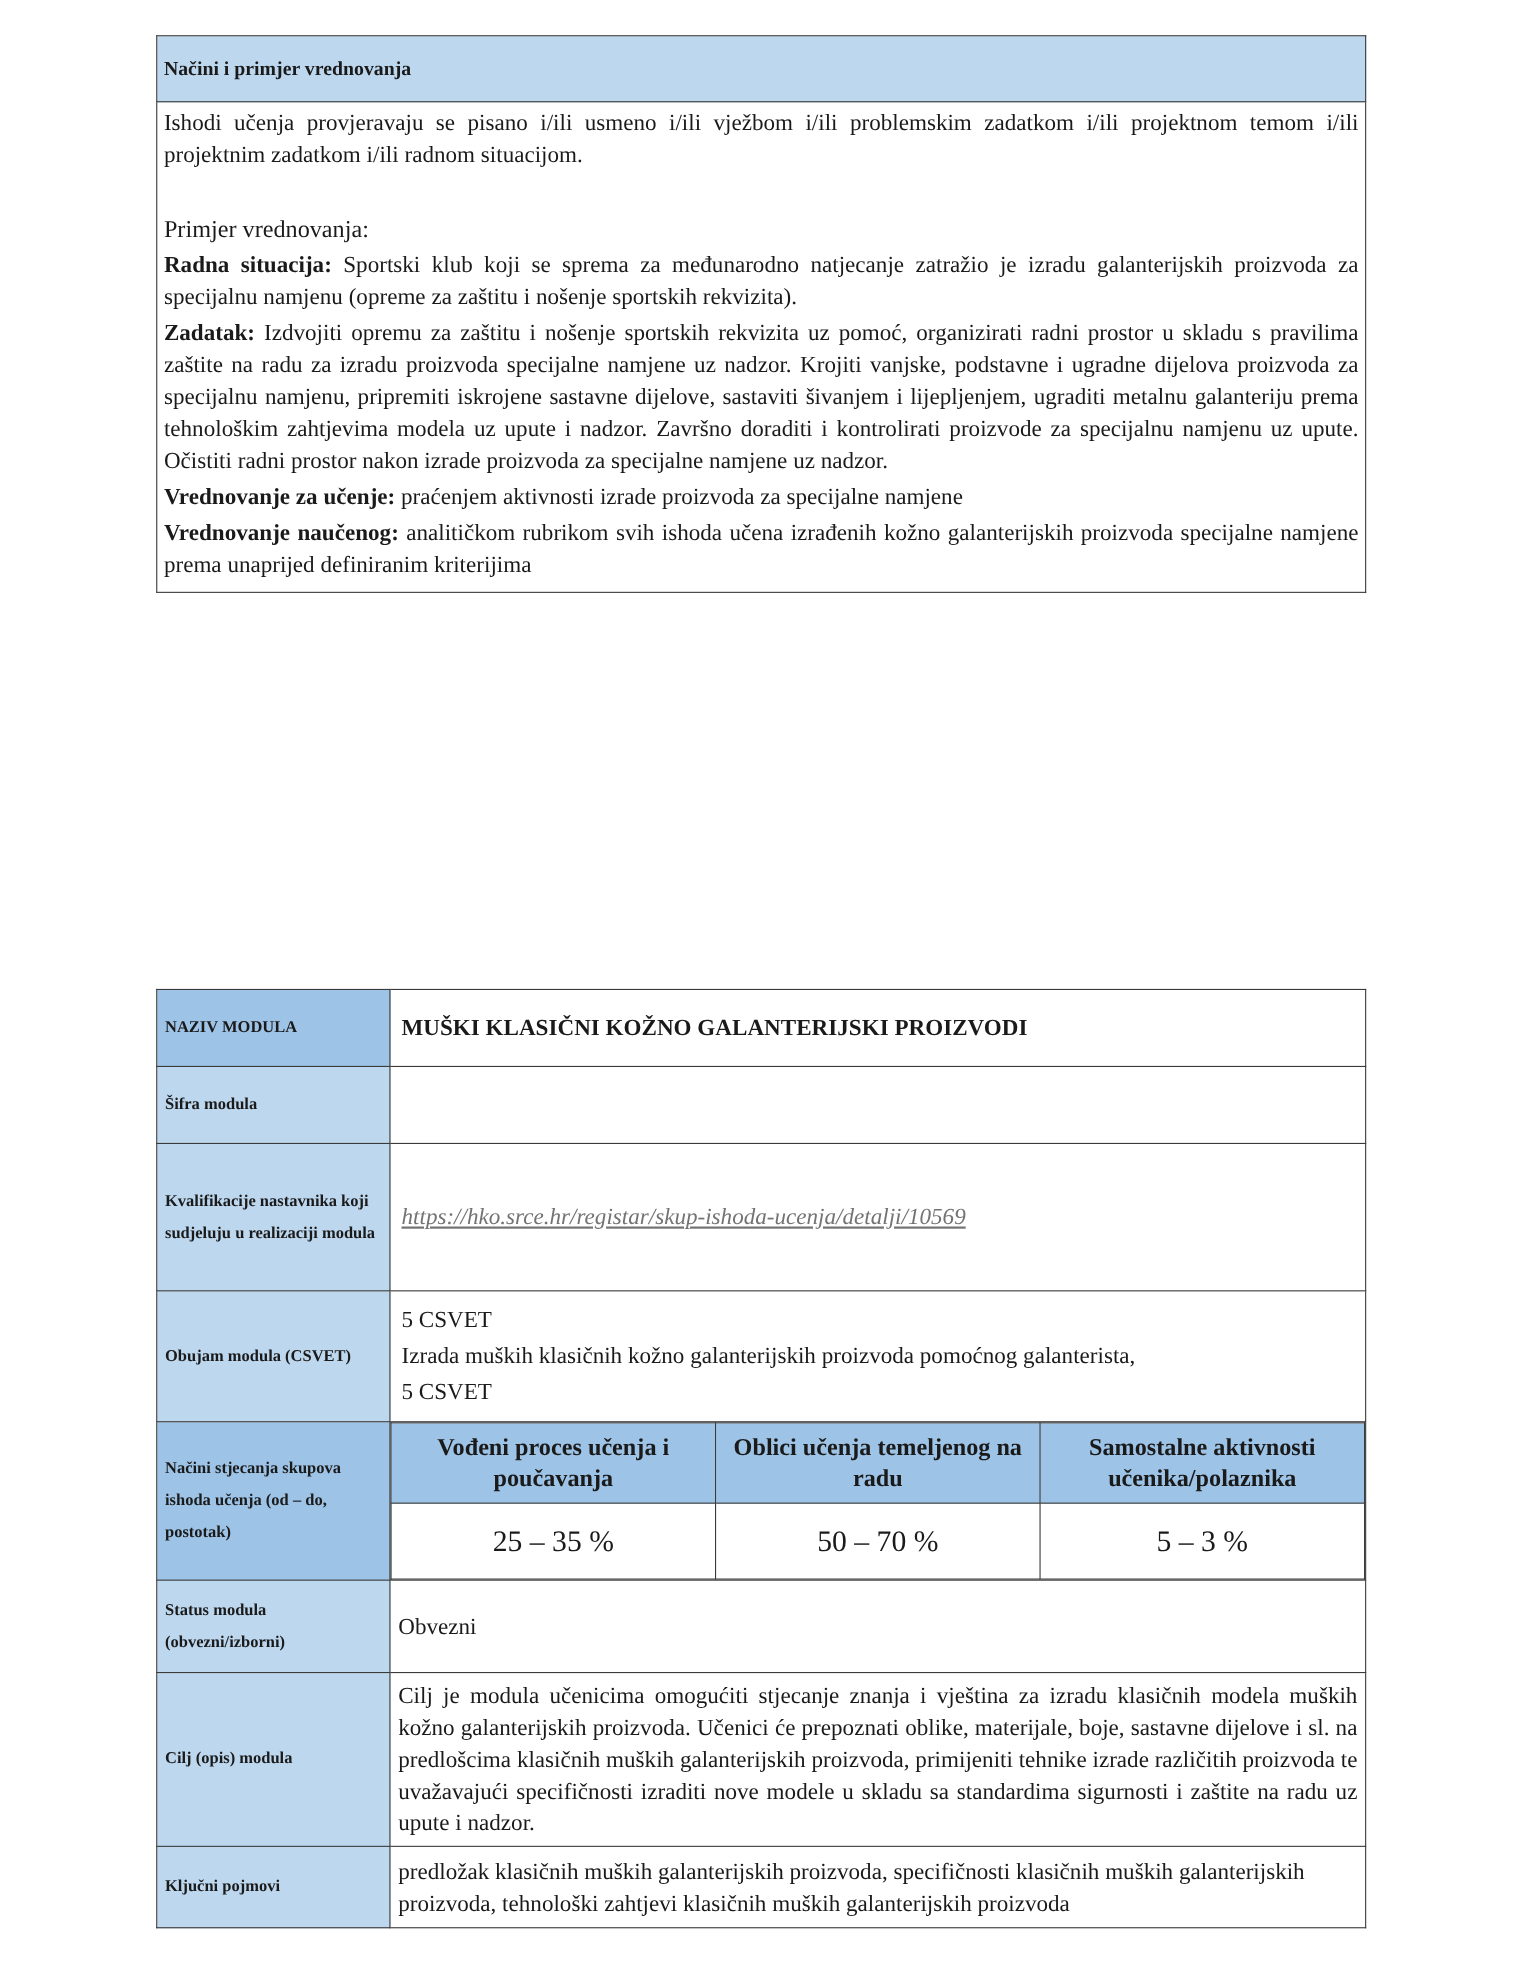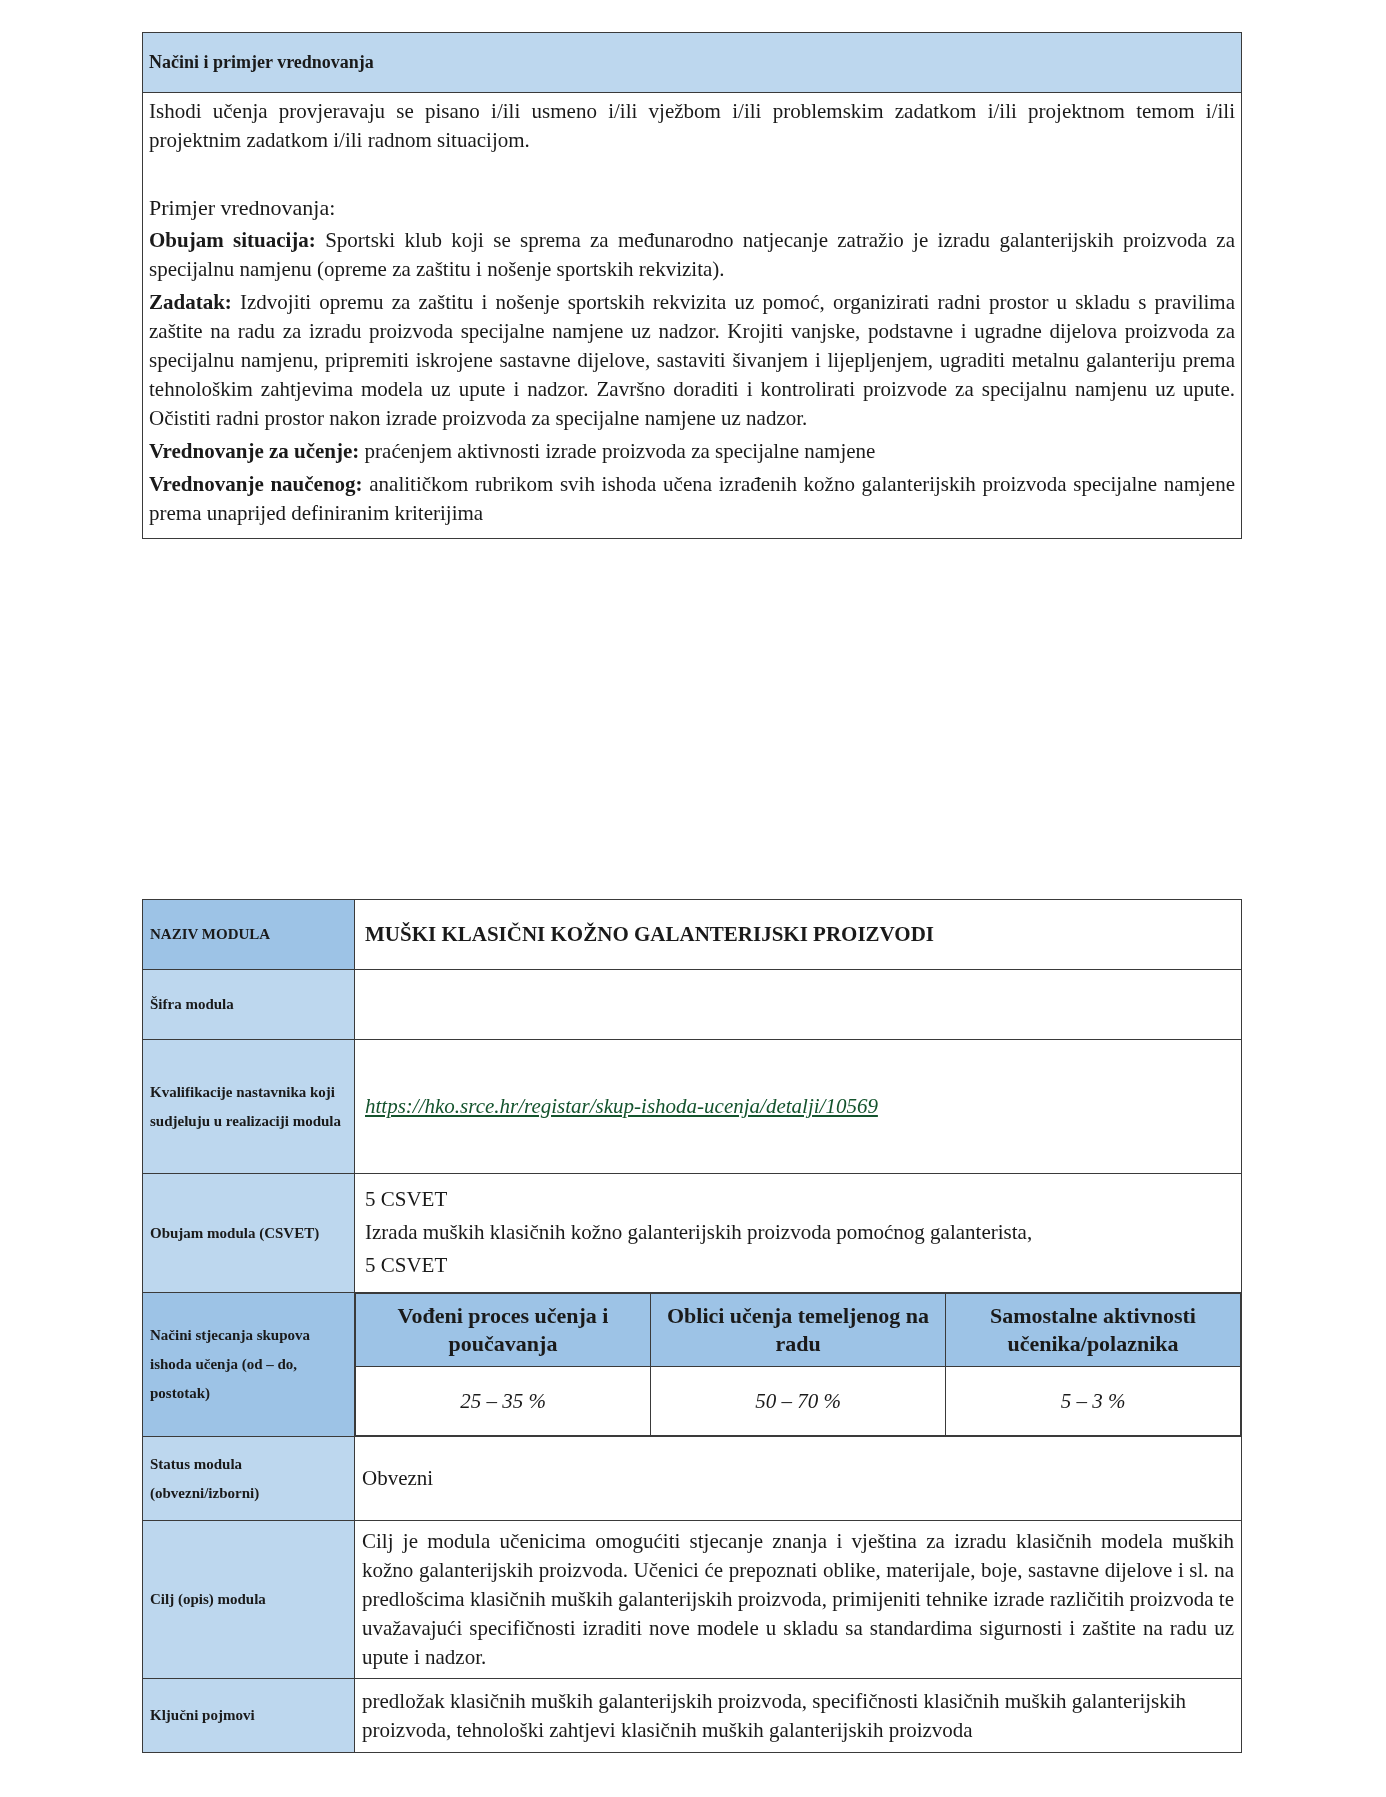--- a/index.html
+++ b/index.html
@@ -56,21 +56,21 @@
   #module-table .val { font-size: 21px; line-height: 29px; padding-left: 10px; }
   .row-naziv { height: 70px; }
   .row-sifra { height: 70px; }
   .row-kval { height: 134px; }
   .row-obujam { height: 119px; }
   .row-status { height: 84px; }
   .row-cilj { height: 158px; }
   .row-kljucni { height: 74px; }
   .naziv-val { font-weight: bold; font-size: 21px !important; }
   .link {
-    color: #14532d;
+    color: #737373;
     text-decoration: underline;
     font-style: italic;
     cursor: pointer;
   }
   .obujam-val p { margin: 0; }
   .obujam-val .line1 { margin-bottom: 2px; }
   .justify { text-align: justify; }
 
   
   .nacini-cell { padding: 0 !important; }
@@ -81,37 +81,37 @@
   .inner-table td:first-child { border-left: none; }
   .inner-table td:last-child { border-right: none; }
   .inner-head {
     background: #9dc3e6;
     font-weight: bold;
     font-size: 22px;
     line-height: 28px;
     height: 72px;
     padding: 0 6px;
   }
-  .inner-val { font-size: 21px; height: 68px; background: #ffffff; font-style: italic; }
+  .inner-val { font-size: 27px; height: 68px; background: #ffffff; }
   .row-nacini { height: 142px; padding-left: 48px; }
 </style>
 </head>
 <body>
 
 <table class="page-table" id="eval-table">
   <tbody>
       <tr>
     <td class="eval-header">Načini i primjer vrednovanja</td>
   </tr>
   <tr>
     <td class="eval-body">
       <p>Ishodi učenja provjeravaju se pisano i/ili usmeno i/ili vježbom i/ili problemskim zadatkom i/ili projektnom temom i/ili projektnim zadatkom i/ili radnom situacijom.</p>
       <div class="gap"></div>
       <p class="sub-title">Primjer vrednovanja:</p>
-      <p class="para"><b>Obujam situacija:</b><span> Sportski klub koji se sprema za međunarodno natjecanje zatražio je izradu galanterijskih proizvoda za specijalnu namjenu (opreme za zaštitu i nošenje sportskih rekvizita).</span></p>
+      <p class="para"><b>Radna situacija:</b><span> Sportski klub koji se sprema za međunarodno natjecanje zatražio je izradu galanterijskih proizvoda za specijalnu namjenu (opreme za zaštitu i nošenje sportskih rekvizita).</span></p>
       <p class="para"><b>Zadatak:</b><span> Izdvojiti opremu za zaštitu i nošenje sportskih rekvizita uz pomoć, organizirati radni prostor u skladu s pravilima zaštite na radu za izradu proizvoda specijalne namjene uz nadzor. Krojiti vanjske, podstavne i ugradne dijelova proizvoda za specijalnu namjenu, pripremiti iskrojene sastavne dijelove, sastaviti šivanjem i lijepljenjem, ugraditi metalnu galanteriju prema tehnološkim zahtjevima modela uz upute i nadzor. Završno doraditi i kontrolirati proizvode za specijalnu namjenu uz upute. Očistiti radni prostor nakon izrade proizvoda za specijalne namjene uz nadzor.</span></p>
       <p class="para"><b>Vrednovanje za učenje:</b><span> praćenjem aktivnosti izrade proizvoda za specijalne namjene</span></p>
       <p class="para"><b>Vrednovanje naučenog:</b><span> analitičkom rubrikom svih ishoda učena izrađenih kožno galanterijskih proizvoda specijalne namjene prema unaprijed definiranim kriterijima</span></p>
     </td>
   </tr>
 </tbody>
   </table>
 
 <table class="page-table" id="module-table">
   <colgroup>

